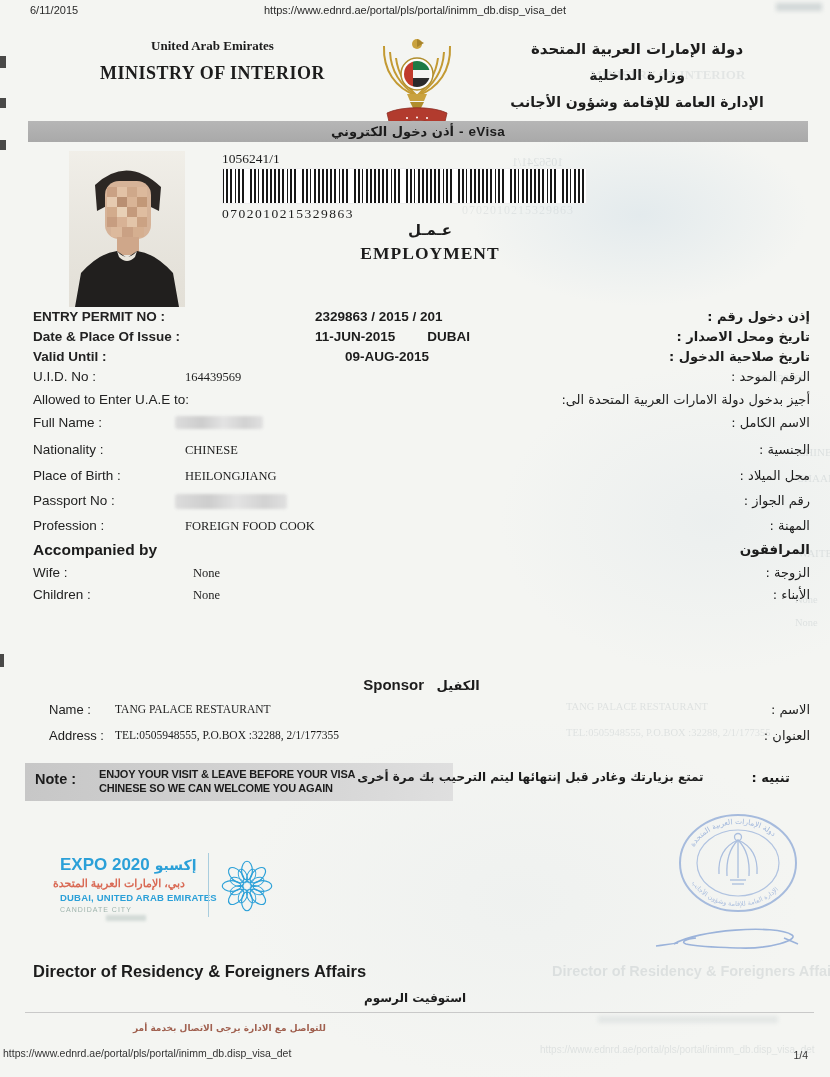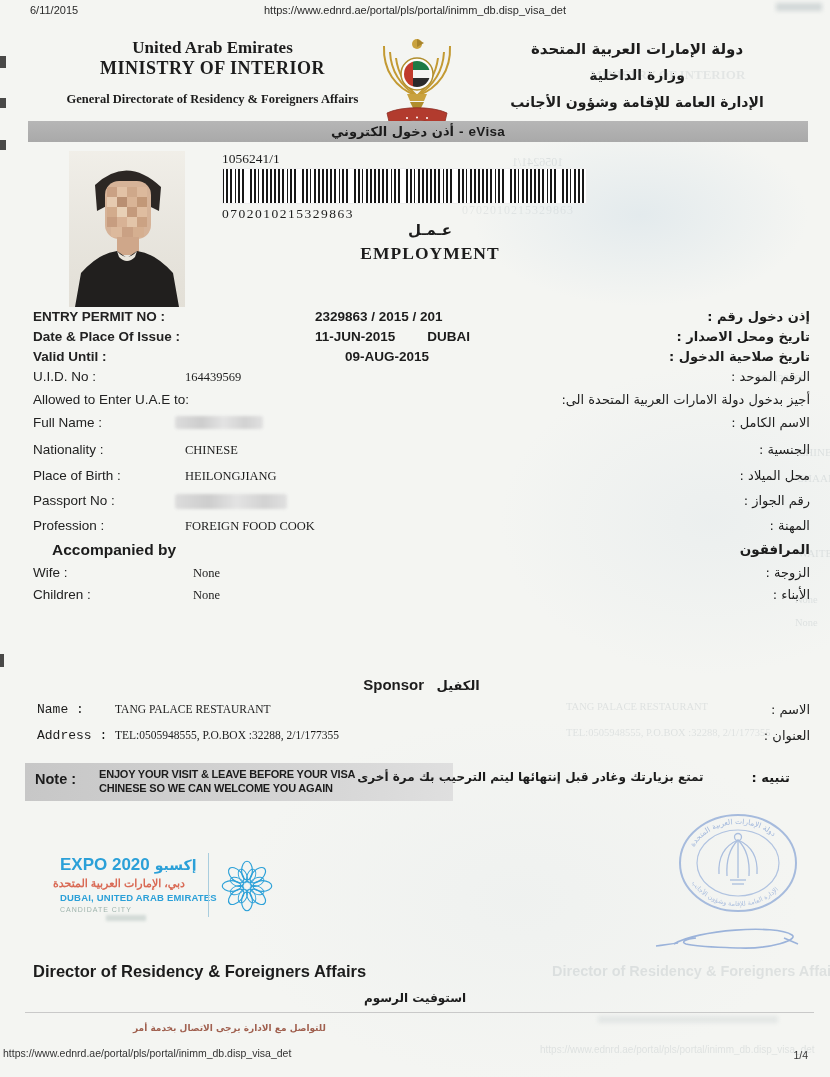--- a/index.html
+++ b/index.html
@@ -17,21 +17,21 @@
   .abs{position:absolute;}
 
   
   .print-date{left:30px;top:4px;font-size:11px;color:#2a2a2a;}
   .print-url{left:0;right:0;top:4px;text-align:center;font-size:11px;color:#2a2a2a;}
   .footer-url{left:3px;top:1047px;font-size:10.5px;color:#333;}
   .footer-page{right:22px;top:1049px;font-size:10.5px;color:#333;}
 
   
   .hdr-en{left:40px;top:38px;width:345px;text-align:center;}
-  .hdr-en .l1{font-size:17px;font-weight:bold;}
+  .hdr-en .l1{font-size:13px;font-weight:bold;margin-bottom:9px;}
   .hdr-en .l2{font-size:18px;font-weight:bold;letter-spacing:.5px;margin-bottom:13px;}
   .hdr-en .l3{font-size:12.5px;font-weight:bold;}
   .hdr-ar{right:28px;top:40px;width:330px;text-align:center;font-weight:bold;}
   .hdr-ar .l1{font-size:15px;margin-bottom:9px;}
   .hdr-ar .l2{font-size:14px;margin-bottom:11px;}
   .hdr-ar .l3{font-size:14px;}
   .emblem{left:371px;top:34px;width:93px;height:96px;}
 
   .banner{left:28px;right:22px;top:121px;height:21px;background:linear-gradient(#b6b6b6,#a9a9a9);
     display:flex;align-items:center;justify-content:center;font-size:13.5px;}
@@ -60,31 +60,31 @@
   .fields{left:33px;top:309px;width:777px;}
   .frow{position:relative;}
   .frow .fl{position:absolute;left:0;top:0;font-size:13.5px;color:#222;}
   .frow .fv{position:absolute;left:152px;top:1px;font-size:12.5px;}
   .frow .fc{position:absolute;left:282px;top:0;font-size:13.5px;font-weight:bold;white-space:nowrap;}
   .frow .fc .fc2{margin-left:32px;}
   .frow .fa{position:absolute;right:0;top:0;font-size:13px;z-index:2;}
   .frow.b .fl, .frow.b .fa{font-weight:bold;}
   .redact{position:absolute;left:142px;top:1px;height:13px;border-radius:3px;filter:blur(1.6px);
     background:linear-gradient(90deg,#dcdcdc,#cdcdcd 30%,#e3e3e3 55%,#d2d2d2 80%,#e0e0e0);}
-  .acc-h{position:relative;height:24px;margin-left:19px;}
+  .acc-h{position:relative;height:24px;}
   .acc-h .en{position:absolute;left:0;top:0;font-size:15.5px;font-weight:bold;}
   .acc-h .a{position:absolute;right:0;top:0;font-size:13.5px;font-weight:bold;}
 
   
   .sponsor{left:33px;top:676px;width:777px;}
   .sp-h{text-align:center;height:26px;}
   .sp-h .en{font-size:15px;font-weight:bold;}
   .sp-h .a{font-size:13px;font-weight:bold;margin-left:8px;}
   .sp-row{position:relative;height:26px;}
-  .sp-row .fl{position:absolute;left:4px;top:0;font-size:13px;font-family:Liberation Mono, monospace;}
+  .sp-row .fl{position:absolute;left:16px;top:0;font-size:13px;}
   .sp-row .fv{position:absolute;left:82px;top:1px;font-size:11.5px;}
   .sp-row .fa{position:absolute;right:0;top:0;font-size:13px;z-index:2;}
 
   
   .note{left:33px;top:763px;width:757px;height:42px;}
   .note-band{position:absolute;left:-8px;top:0;width:428px;height:38px;
     background:linear-gradient(90deg,#c7c7c7,#d6d6d6 70%,#dfdfdf);}
   .note-l{position:absolute;left:2px;top:8px;font-size:14.5px;font-weight:bold;}
   .note-t{position:absolute;left:66px;top:5px;font-size:11px;font-weight:bold;line-height:13.5px;letter-spacing:-.2px;}
   .note-ar{position:absolute;right:0;top:7px;direction:rtl;display:flex;gap:48px;}
@@ -147,21 +147,20 @@
   <span class="ghost" style="left:566px;top:727px;font-size:10.5px;">TEL:0505948555, P.O.BOX :32288, 2/1/177355</span>
   <span class="ghost sans" style="left:552px;top:963px;font-size:14.5px;font-weight:bold;">Director of Residency &amp; Foreigners Affairs</span>
   <span class="ghost sans" style="left:540px;top:1044px;font-size:10px;">https://www.ednrd.ae/portal/pls/portal/inimm_db.disp_visa_det</span>
 
   <div class="abs print-date">6/11/2015</div>
   <div class="abs print-url">https://www.ednrd.ae/portal/pls/portal/inimm_db.disp_visa_det</div>
 
   <div class="abs hdr-en serif">
     <div class="l1">United Arab Emirates</div>
     <div class="l2">MINISTRY OF INTERIOR</div>
-    <div class="l3">General Directorate of Residency &amp; Foreigners Affairs</div>
   </div>
 
   <svg class="abs emblem" viewBox="0 0 93 96">
     <g fill="none" stroke="#c39a33" stroke-width="2">
       <path d="M46,62 C24,54 12,36 13,12"></path>
       <path d="M46,62 C30,52 20,38 19,18"></path>
       <path d="M46,62 C34,50 27,40 25,24"></path>
       <path d="M46,62 C68,54 80,36 79,12"></path>
       <path d="M46,62 C62,52 72,38 73,18"></path>
       <path d="M46,62 C58,50 65,40 67,24"></path>

